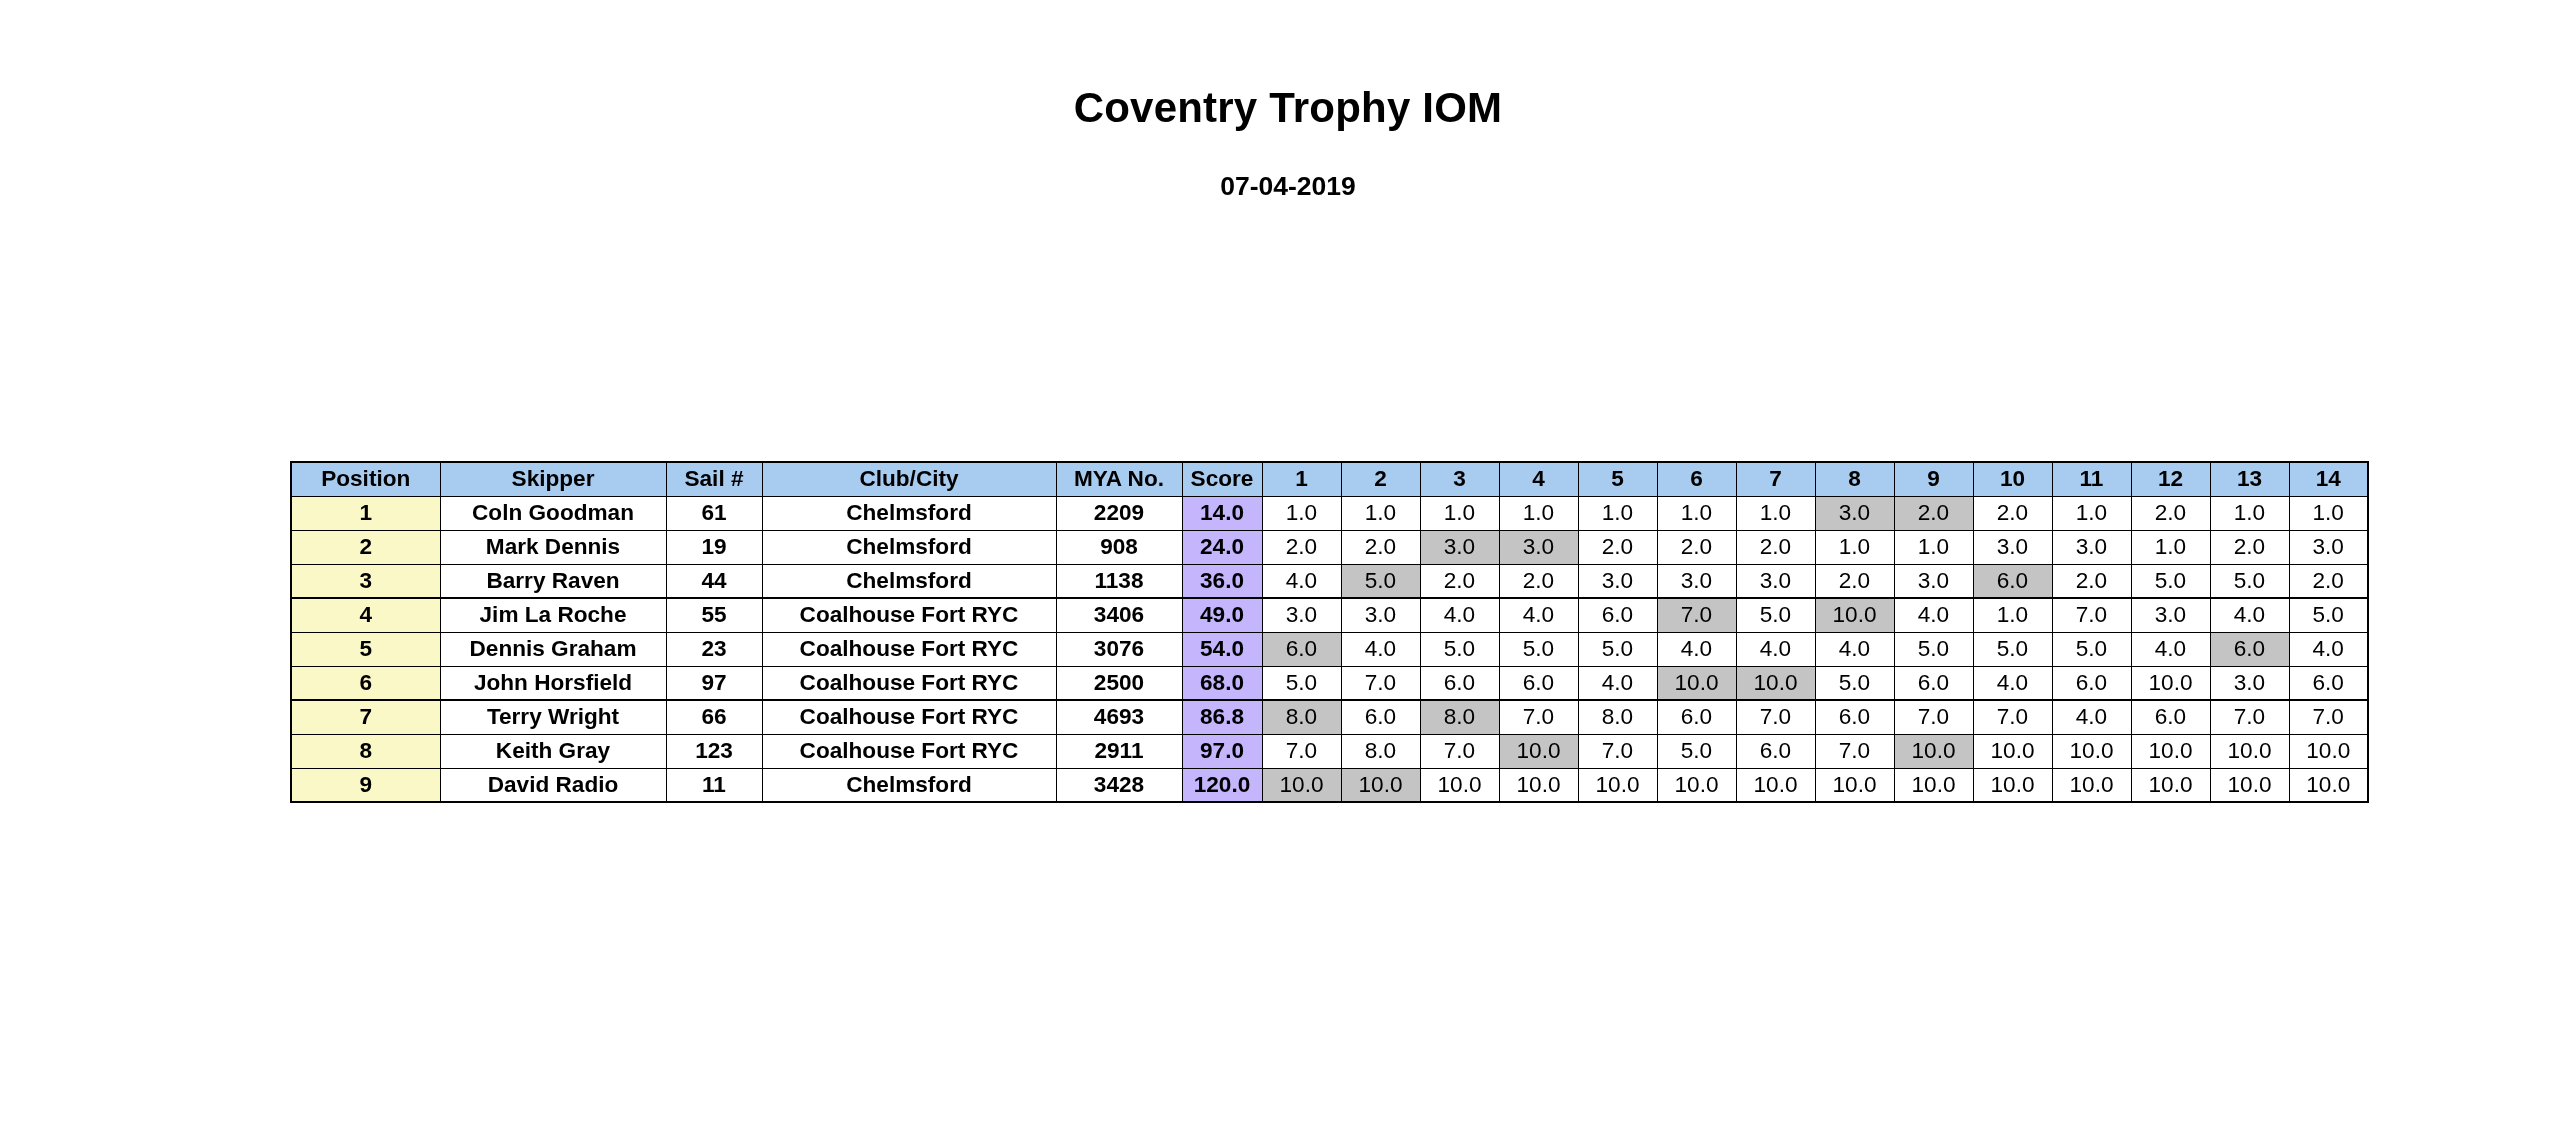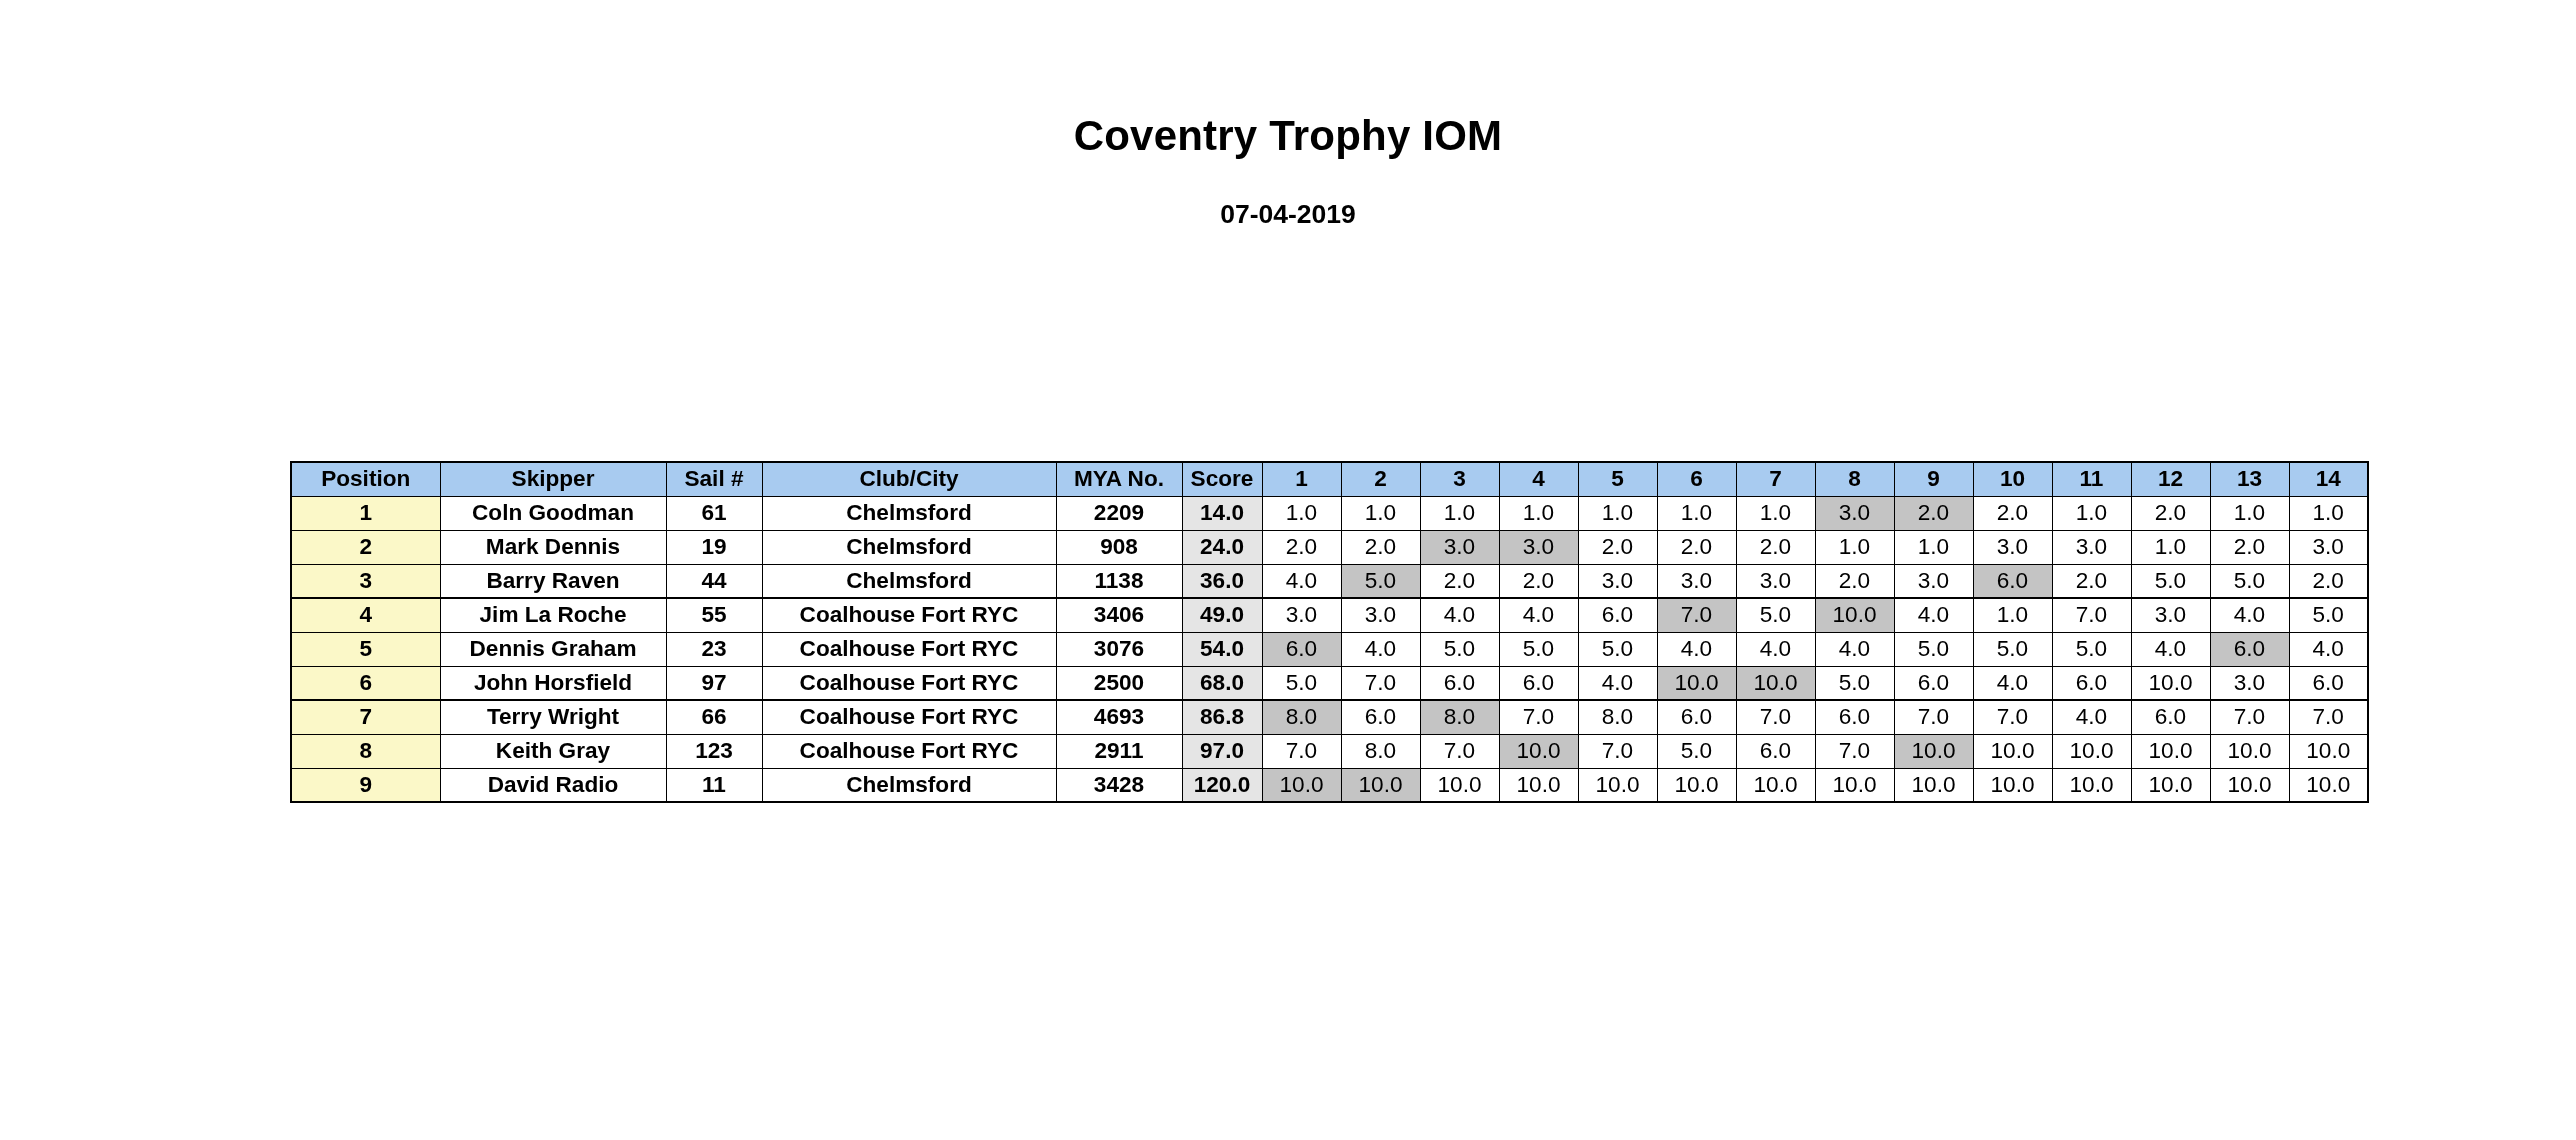--- a/index.html
+++ b/index.html
@@ -10,21 +10,21 @@
   body {
     width: 2576px;
     height: 1141px;
     font-family: "Liberation Sans", sans-serif;
     color: #000000;
     position: relative;
     overflow: hidden;
   }
   .header-block {
     text-align: center;
-    padding-top: 111px;
+    padding-top: 83px;
   }
   .title {
     font-size: 42px;
     font-weight: bold;
     letter-spacing: 0.2px;
     line-height: 1.2;
   }
   .subtitle {
     font-size: 26.5px;
     font-weight: bold;
@@ -81,21 +81,21 @@
   td.sail {
     font-weight: bold;
   }
   td.club {
     font-weight: bold;
   }
   td.mya {
     font-weight: bold;
   }
   td.score {
-    background: #e5e5e5;
+    background: #c4b5fd;
     font-weight: bold;
   }
   td.race {
     background: #ffffff;
   }
   td.race.discard {
     background: #c4c4c4;
   }
   tr.group-end td {
     border-bottom: 2.9px solid #000000;

